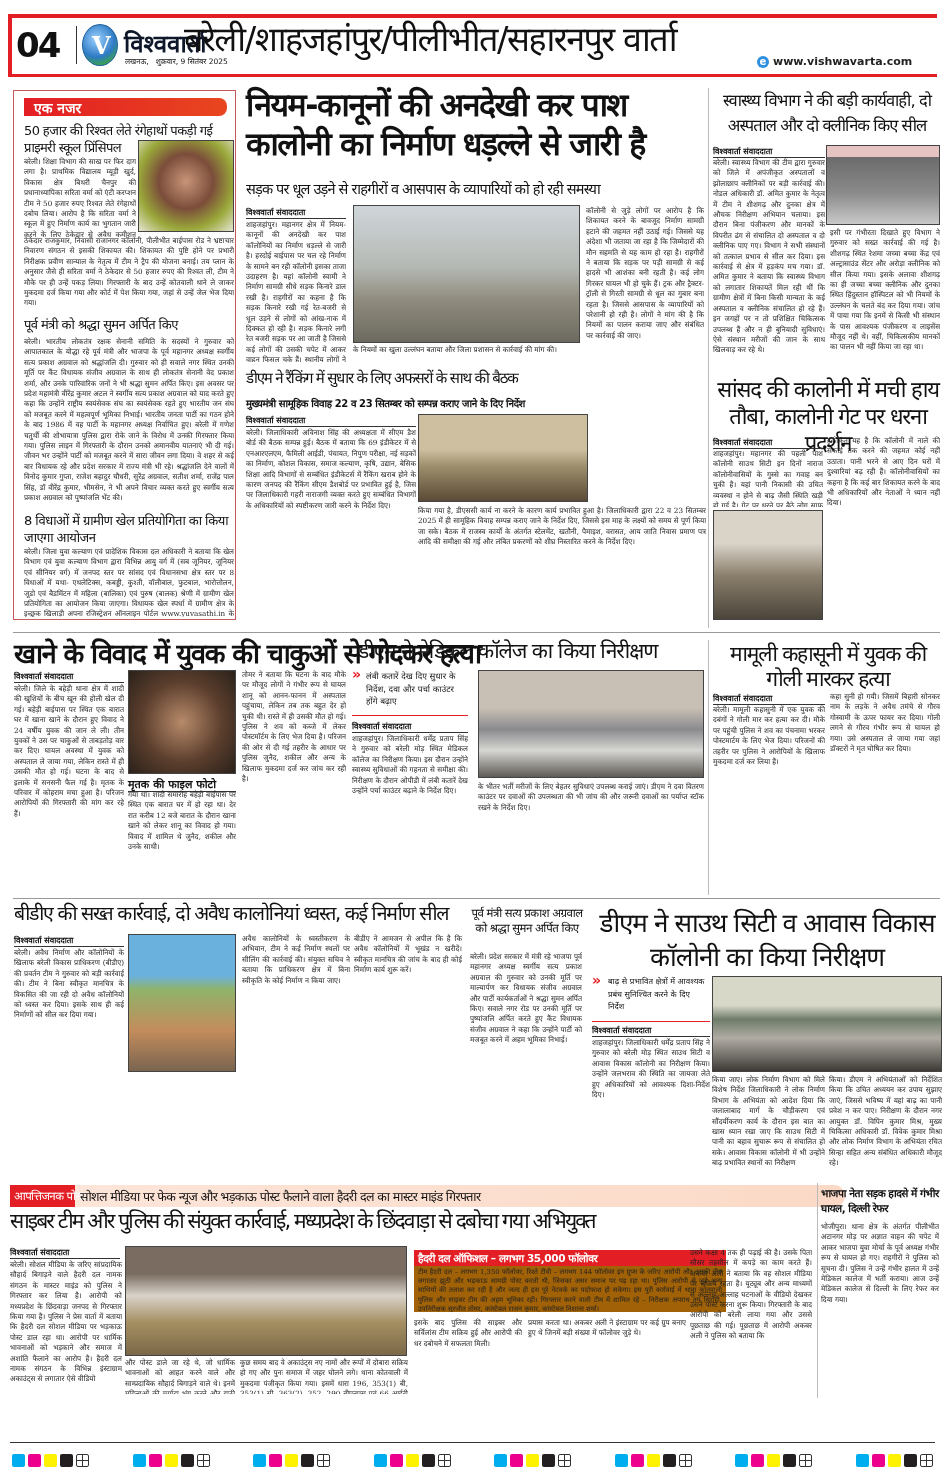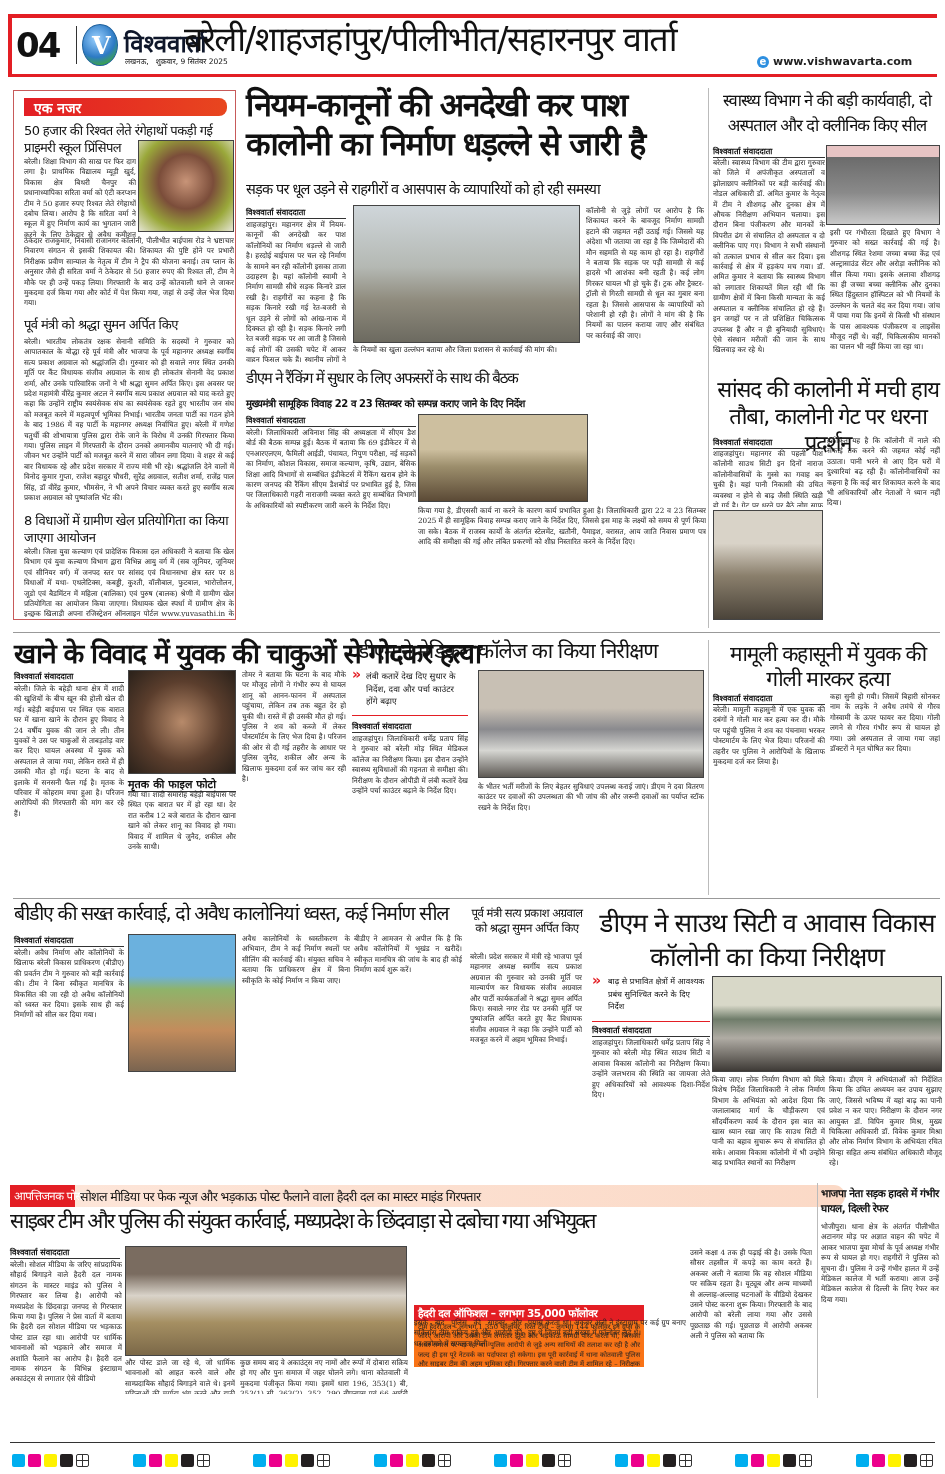--- a/index.html
+++ b/index.html
@@ -129,21 +129,21 @@
   <span style="color:#fff;font-size:11.5px;line-height:22px;white-space:nowrap;letter-spacing:-0.6px">आपत्तिजनक पोस्ट</span>
 </div>
 <div class="abs" style="left:80px;top:1188px;width:760px;font-size:12.5px;letter-spacing:-0.6px;white-space:nowrap">सोशल मीडिया पर फेक न्यूज और भड़काऊ पोस्ट फैलाने वाला हैदरी दल का मास्टर माइंड गिरफ्तार</div>
 <div class="abs hd" style="left:10px;top:1210px;width:840px;font-size:21px;font-weight:normal;letter-spacing:-1.9px;white-space:nowrap">साइबर टीम और पुलिस की संयुक्त कार्रवाई, मध्यप्रदेश के छिंदवाड़ा से दबोचा गया अभियुक्त</div>
 <div class="abs byline" style="left:10px;top:1246px;width:110px">विश्ववार्ता संवाददाता</div>
 <div class="abs body-text" style="left:10px;top:1260px;width:112px;height:134px">बरेली। सोशल मीडिया के जरिए सांप्रदायिक सौहार्द बिगाड़ने वाले हैदरी दल नामक संगठन के मास्टर माइंड को पुलिस ने गिरफ्तार कर लिया है। आरोपी को मध्यप्रदेश के छिंदवाड़ा जनपद से गिरफ्तार किया गया है। पुलिस ने प्रेस वार्ता में बताया कि हैदरी दल सोशल मीडिया पर भड़काऊ पोस्ट डाल रहा था। आरोपी पर धार्मिक भावनाओं को भड़काने और समाज में अशांति फैलाने का आरोप है। हैदरी दल नामक संगठन के विभिन्न इंस्टाग्राम अकाउंट्स से लगातार ऐसे वीडियो</div>
 <div class="abs photo" style="left:125px;top:1246px;width:282px;height:110px;background:linear-gradient(180deg,#7a6c60 0 25%,#d9d3c9 45%,#a58f62 70%,#7b6848 100%)"></div>
 <div class="abs body-text" style="left:125px;top:1358px;width:110px;height:36px">और पोस्ट डाले जा रहे थे, जो धार्मिक भावनाओं को आहत करने वाले और साम्प्रदायिक सौहार्द बिगाड़ने वाले थे। इनमें महिलाओं की मर्यादा भंग करने और झूठी खबरें फैलाने वाले पोस्ट करते थे। पुलिस ने पहले इन अकाउंट्स की शिकायत पर संबंधित सोशल मीडिया कंपनी मेटा को रिपोर्ट भेजकर उन्हें बंद करवाया था, लेकिन</div>
 <div class="abs body-text" style="left:240px;top:1358px;width:168px;height:36px">कुछ समय बाद वे अकाउंट्स नए नामों और रूपों में दोबारा सक्रिय हो गए और पुनः समाज में जहर घोलने लगे। थाना कोतवाली में मुकदमा पंजीकृत किया गया। इसमें धारा 196, 353(1) बी, 353(1) सी, 363(2), 352, 290 बीएनएस एवं 66 आईटी एक्ट शामिल किए गए। यह मुकदमा</div>
 
-<div class="abs" style="left:414px;top:1305px;width:230px;height:62px;background:#f97316">
+<div class="abs" style="left:414px;top:1250px;width:312px;height:62px;background:#a16207">
   <div style="background:#e31e24;color:#fff;font-size:10.5px;font-weight:bold;padding:1px 4px;letter-spacing:-0.4px">हैदरी दल ऑफिशल – लगभग 35,000 फॉलोवर</div>
   <div class="body-text" style="padding:2px 4px;height:46px;font-size:6.8px;line-height:9.2px">टीम हैदरी दल – लगभग 1,350 फॉलोवर, रिश्ते टीवी – लगभग 144 फॉलोवर इन ग्रुप्स के जरिए आरोपी और उसकी टीम लगातार झूठी और भड़काऊ सामग्री पोस्ट करती थी, जिसका असर समाज पर पड़ रहा था। पुलिस आरोपी से जुड़े अन्य साथियों की तलाश कर रही है और जल्द ही इस पूरे नेटवर्क का पर्दाफाश हो सकेगा। इस पूरी कार्रवाई में थाना कोतवाली पुलिस और साइबर टीम की अहम भूमिका रही। गिरफ्तार करने वाली टीम में शामिल रहे – निरीक्षक अपराध तय सिरोही, उपनिरीक्षक सुरजीत तोमर, कांस्टेबल राजन कुमार, कांस्टेबल निशान्त शर्मा।</div>
 </div>
 <div class="abs body-text" style="left:414px;top:1318px;width:108px;height:76px">इसके बाद पुलिस की साइबर और सर्विलांस टीम सक्रिय हुई और आरोपी की धर दबोचने में सफलता मिली।</div>
 <div class="abs body-text" style="left:690px;top:1248px;width:122px;height:146px">उसने कक्षा 4 तक ही पढ़ाई की है। उसके पिता सौसर तहसील में कपड़े का काम करते हैं। अकबर अली ने बताया कि वह सोशल मीडिया पर सक्रिय रहता है। यूट्यूब और अन्य माध्यमों से अल्लाह-अल्लाह घटनाओं के वीडियो देखकर उसने पोस्ट करना शुरू किया। गिरफ्तारी के बाद आरोपी को बरेली लाया गया और उससे पूछताछ की गई। पूछताछ में आरोपी अकबर अली ने पुलिस को बताया कि</div>
 <div class="abs body-text" style="left:528px;top:1318px;width:158px;height:76px">प्रयास करता था। अकबर अली ने इंस्टाग्राम पर कई ग्रुप बनाए हुए थे जिनमें बड़ी संख्या में फॉलोवर जुड़े थे।</div>
 
 <div class="abs" style="left:817px;top:1183px;width:1px;height:215px;background:#bbb"></div>
 <div class="abs hd" style="left:821px;top:1186px;width:120px;font-size:10.5px;font-weight:bold;letter-spacing:-0.5px;line-height:15px">भाजपा नेता सड़क हादसे में गंभीर घायल, दिल्ली रेफर</div>
 <div class="abs body-text" style="left:821px;top:1222px;width:118px;height:172px">भोजीपुरा। थाना क्षेत्र के अंतर्गत पीलीभीत अटानगर मोड़ पर अज्ञात वाहन की चपेट में आकर भाजपा युवा मोर्चा के पूर्व अध्यक्ष गंभीर रूप से घायल हो गए। राहगीरों ने पुलिस को सूचना दी। पुलिस ने उन्हें गंभीर हालत में उन्हें मेडिकल कालेज में भर्ती कराया। आज उन्हें मेडिकल कालेज से दिल्ली के लिए रेफर कर दिया गया।</div>

